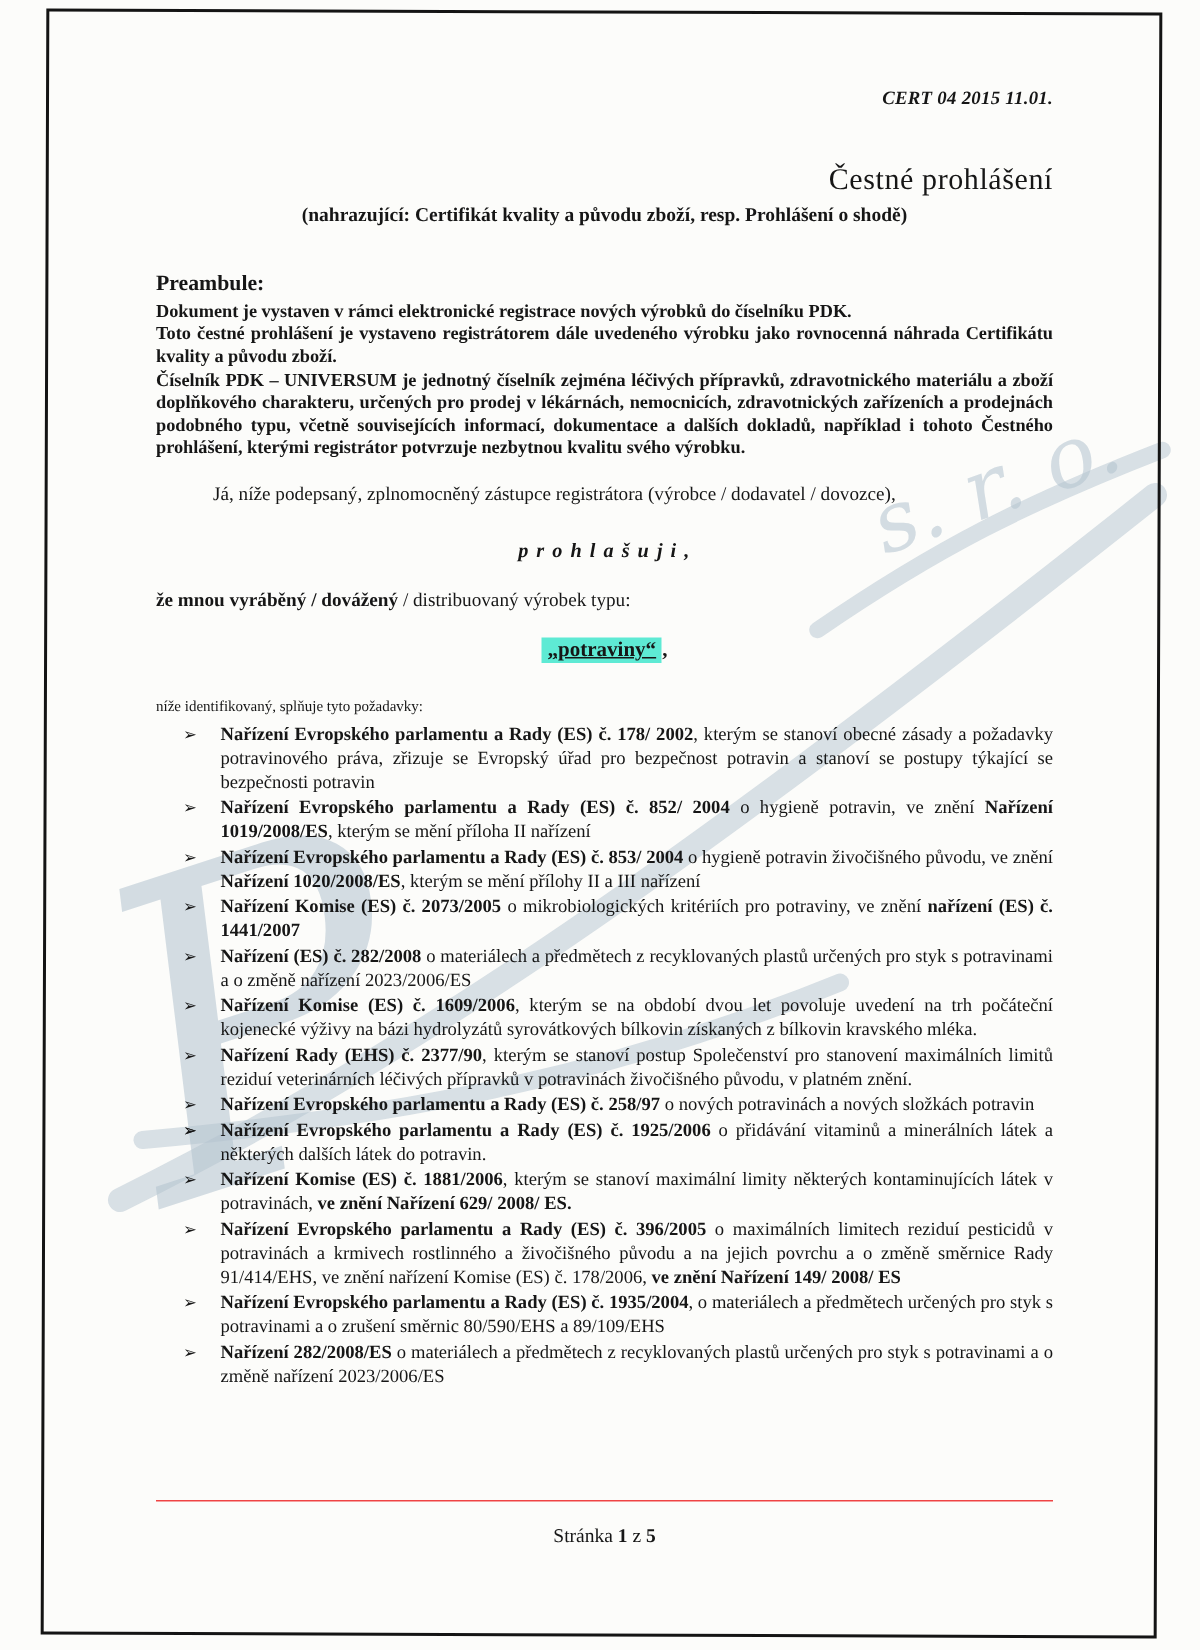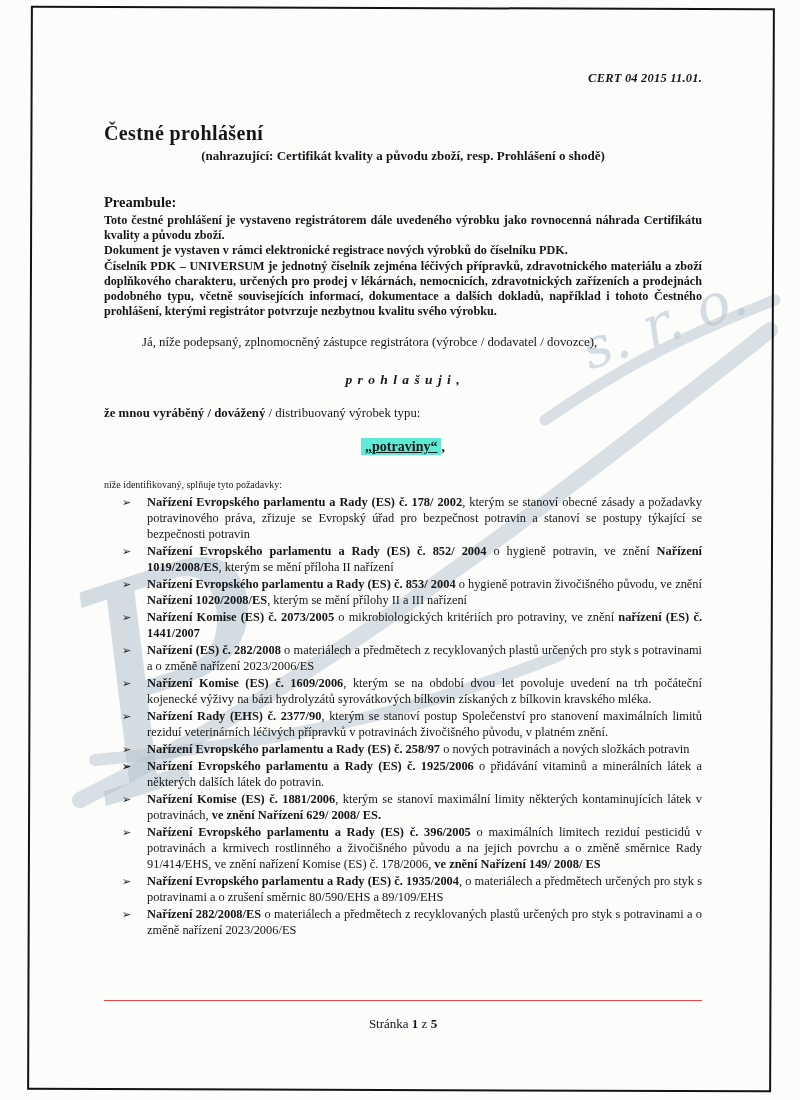--- a/index.html
+++ b/index.html
@@ -12,28 +12,28 @@
   .scan-frame{
     position:absolute;left:29px;top:7px;right:27px;bottom:9px;
     border:2px solid #141414;transform:rotate(.2deg);
     z-index:3;pointer-events:none;
   }
   
   .watermark{position:absolute;left:0;top:0;z-index:1;pointer-events:none}
   .wm-stroke{fill:none;stroke:#b3c3cf;stroke-linecap:round;opacity:.5}
   .wm-text{fill:#b3c3cf;opacity:.55;font-style:italic;font-family:"DejaVu Serif",serif}
 
-  .page{position:absolute;left:104px;right:98px;top:13px;z-index:2}
+  .page{position:absolute;left:104px;right:98px;top:0;z-index:2}
 
   .header-ref{
     margin-top:58px;text-align:right;
     font-weight:bold;font-style:italic;font-size:12.5px;letter-spacing:.2px;
   }
   .title{
-    text-align:left;font-size:20px;font-weight:bold;
+    text-align:right;font-size:20px;font-weight:normal;
     margin:36px 0 3px;letter-spacing:.4px;
   }
   .subtitle{text-align:center;font-weight:bold;font-size:13px;margin:0}
 
   .preamble-heading{font-weight:bold;font-size:14.5px;margin:30px 0 2px}
   .preamble-par{
     font-weight:bold;font-size:12.2px;line-height:15.2px;
     margin:0;text-align:justify;
   }
   .intro{margin:16px 0 0;text-indent:38px;font-size:12.8px}
@@ -81,22 +81,22 @@
 </svg>
 
 <div class="page">
 
   <div class="header-ref">CERT  04 2015 11.01.</div>
 
   <h1 class="title">Čestné prohlášení</h1>
   <p class="subtitle">(nahrazující: Certifikát kvality a původu zboží, resp. Prohlášení o shodě)</p>
 
   <div class="preamble-heading">Preambule:</div>
+  <p class="preamble-par">Dokument je vystaven v rámci elektronické registrace nových výrobků do číselníku PDK.</p>
   <p class="preamble-par">Toto čestné prohlášení je vystaveno registrátorem dále uvedeného výrobku jako rovnocenná náhrada Certifikátu kvality a původu zboží.</p>
-  <p class="preamble-par">Dokument je vystaven v rámci elektronické registrace nových výrobků do číselníku PDK.</p>
   <p class="preamble-par">Číselník PDK – UNIVERSUM je jednotný číselník zejména léčivých přípravků, zdravotnického materiálu a zboží doplňkového charakteru, určených pro prodej v lékárnách, nemocnicích, zdravotnických zařízeních a prodejnách podobného typu, včetně souvisejících informací, dokumentace a dalších dokladů, například i tohoto Čestného prohlášení, kterými registrátor potvrzuje nezbytnou kvalitu svého výrobku.</p>
 
   <p class="intro">Já, níže podepsaný, zplnomocněný zástupce registrátora (výrobce / dodavatel / dovozce),</p>
 
   <div class="verb">p r o h l a š u j i ,</div>
 
   <p class="product-line"><span class="b">že mnou vyráběný / dovážený</span><span>  / distribuovaný výrobek typu:</span></p>
 
   <div class="product-wrap">
     <span class="product">„potraviny“</span><span class="product-comma">,</span>

